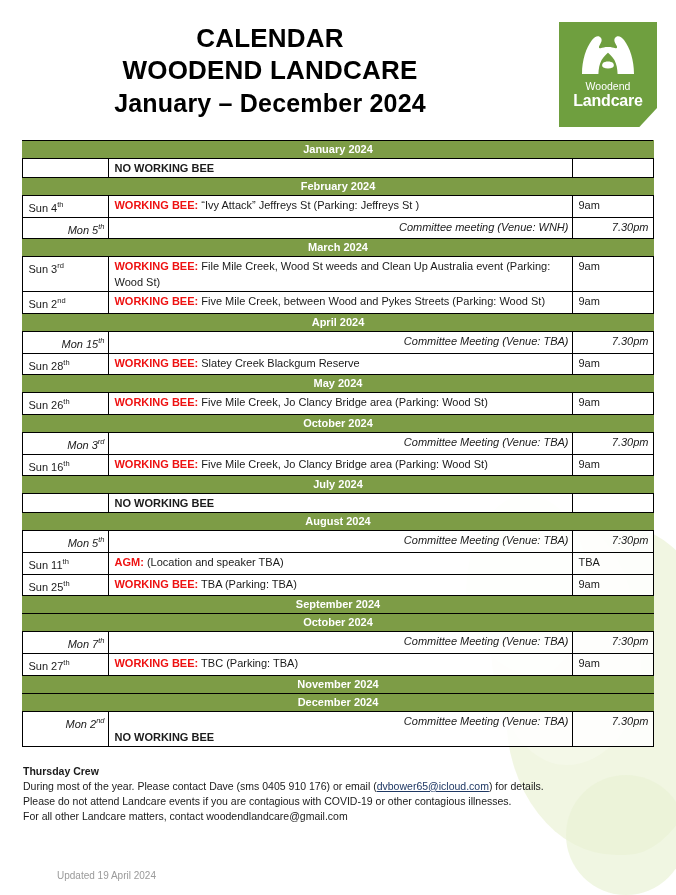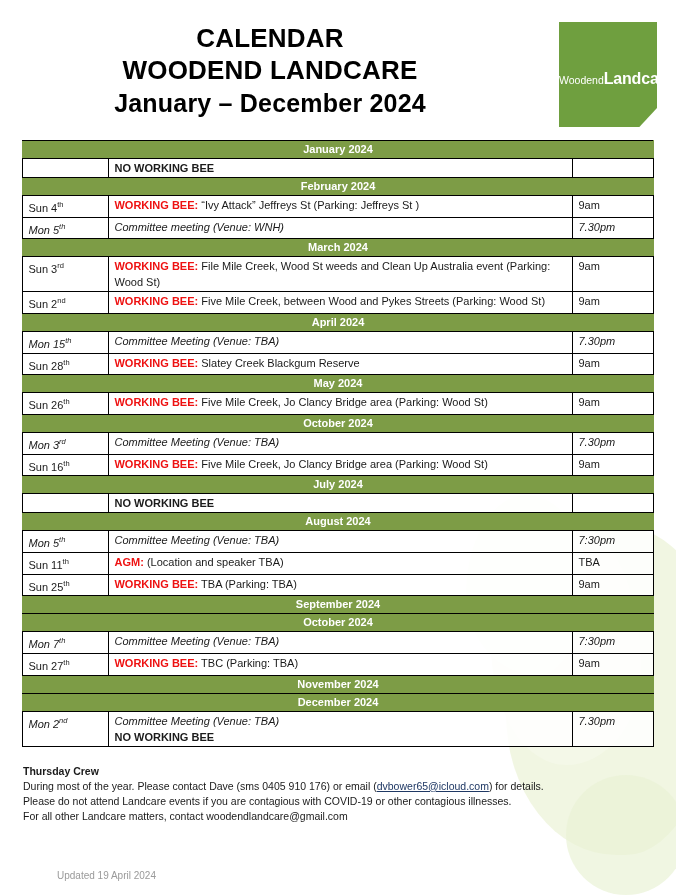--- a/index.html
+++ b/index.html
@@ -69,21 +69,21 @@
   .logo {
     position: absolute;
     top: 22px;
     right: 19px;
     width: 98px;
     height: 105px;
     background: #6f9f3f;
     -webkit-clip-path: polygon(0 0, 100% 0, 100% 82%, 82% 100%, 0 100%);
     clip-path: polygon(0 0, 100% 0, 100% 82%, 82% 100%, 0 100%);
     display: flex;
-    flex-direction: row;
+    flex-direction: column;
     align-items: center;
     justify-content: flex-start;
     padding-top: 8px;
   }
   .logo-mark { width: 64px; height: 48px; display: block; }
   .logo-w {
     color: #ffffff;
     font-size: 10.5px;
     line-height: 12px;
     margin-top: 2px;
@@ -130,21 +130,21 @@
     border-right: 1px solid #7d9c46;
   }
   td.date-cell { white-space: nowrap; background: #ffffff; }
   td.evt-cell  { background: #ffffff; }
   td.time-cell { background: #ffffff; white-space: nowrap; }
 
   td.evt-cell.translucent, td.date-cell.translucent, td.time-cell.translucent {
     background: rgba(255,255,255,0.86);
   }
 
-  .it { font-style: italic; }
+  .it { font-style: italic; text-align: right; }
   .bold { font-weight: bold; }
   .red { color: #ee1111; font-weight: bold; }
   sup { font-size: 7.5px; vertical-align: super; }
 
   .stack-line { display: block; line-height: 16px; }
   .stack-line.blank { height: 16px; }
 
   
   .notes {
     width: 630px;

